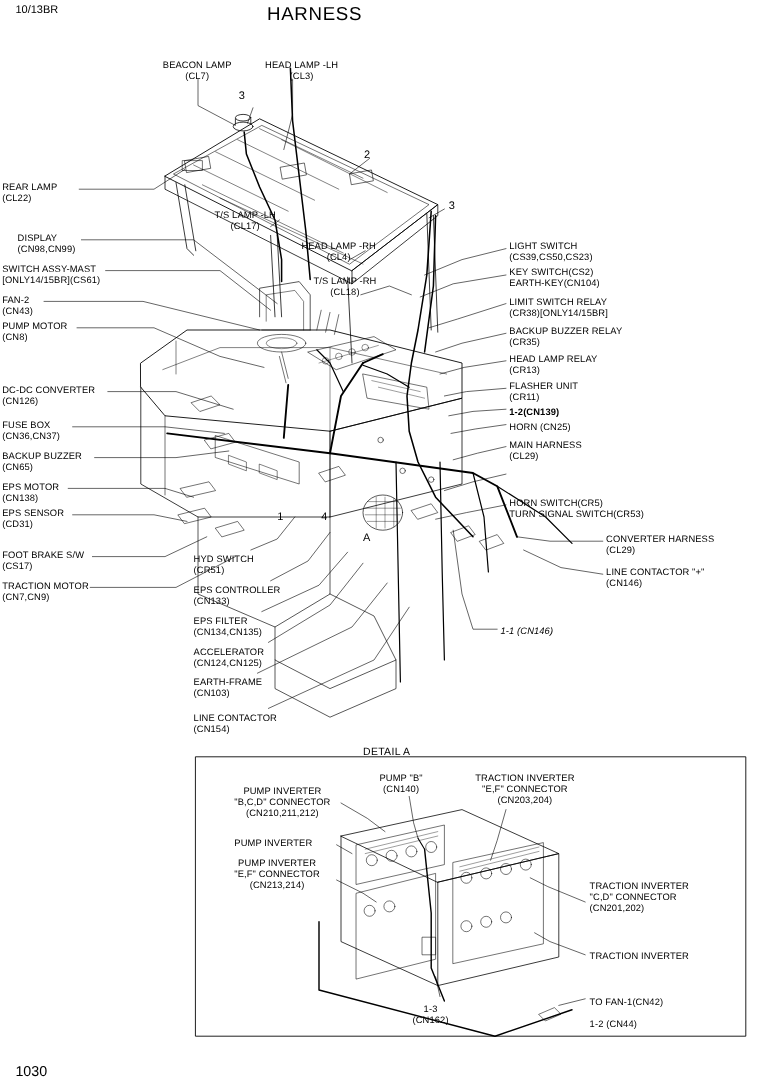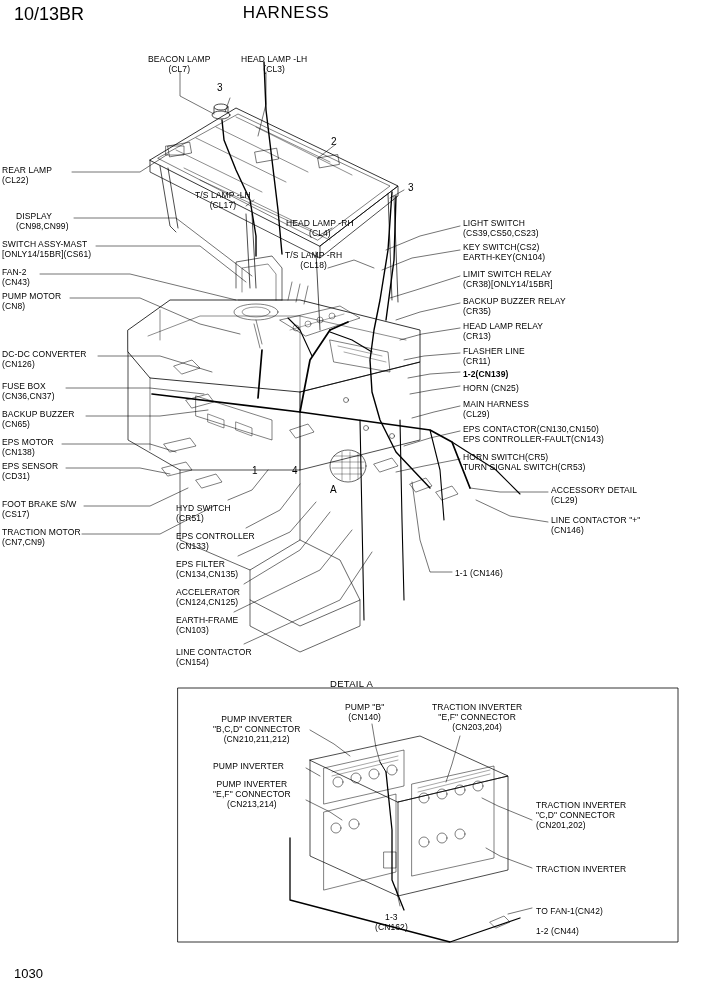--- a/index.html
+++ b/index.html
@@ -25,21 +25,21 @@
     position: absolute;
     font-size: 8.5px;
     line-height: 10px;
     white-space: pre;
     letter-spacing: 0.1px;
   }
   .lbl.center { text-align: center; }
   #doc-code {
     position: absolute;
     left: 14px; top: 4px;
-    font-size: 18px;
+    font-size: 10px;
   }
   #page-title {
     position: absolute;
     left: 0; top: 3px;
     width: 572px;
     text-align: center;
     font-size: 17px;
     letter-spacing: 0.6px;
   }
   #page-number {
@@ -323,50 +323,48 @@
 (CS17)</div>
   <div class="lbl" style="left:2px; top:527px;">TRACTION MOTOR
 (CN7,CN9)</div>
 
   <div class="lbl center" style="left:148px; top:54px;">BEACON LAMP
 (CL7)</div>
   <div class="lbl center" style="left:241px; top:54px;">HEAD LAMP -LH
 (CL3)</div>
   <div class="lbl center" style="left:195px; top:190px;">T/S LAMP -LH
 (CL17)</div>
-  <div class="lbl center" style="left:274px; top:218px;margin-left:12px;">HEAD LAMP -RH
+  <div class="lbl center" style="left:274px; top:218px;">HEAD LAMP -RH
 (CL4)</div>
   <div class="lbl center" style="left:285px; top:250px;">T/S LAMP -RH
 (CL18)</div>
 
   <div class="lbl" style="left:463px; top:218px;">LIGHT SWITCH
 (CS39,CS50,CS23)</div>
   <div class="lbl" style="left:463px; top:242px;">KEY SWITCH(CS2)
 EARTH-KEY(CN104)</div>
   <div class="lbl" style="left:463px; top:269px;">LIMIT SWITCH RELAY
 (CR38)[ONLY14/15BR]</div>
   <div class="lbl" style="left:463px; top:296px;">BACKUP BUZZER RELAY
 (CR35)</div>
   <div class="lbl" style="left:463px; top:321px;">HEAD LAMP RELAY
 (CR13)</div>
-  <div class="lbl" style="left:463px; top:346px;">FLASHER LINE
+  <div class="lbl" style="left:463px; top:346px;">FLASHER UNIT
 (CR11)</div>
   <div class="lbl" style="left:463px; top:369px; font-weight:bold;">1-2(CN139)</div>
   <div class="lbl" style="left:463px; top:383px;text-align:right;">HORN (CN25)</div>
   <div class="lbl" style="left:463px; top:399px;">MAIN HARNESS
 (CL29)</div>
-  <div class="lbl" style="left:463px; top:424px;">EPS CONTACTOR(CN130,CN150)
-EPS CONTROLLER-FAULT(CN143)</div>
   <div class="lbl" style="left:463px; top:452px;">HORN SWITCH(CR5)
 TURN SIGNAL SWITCH(CR53)</div>
-  <div class="lbl" style="left:551px; top:485px;">ACCESSORY DETAIL
+  <div class="lbl" style="left:551px; top:485px;">CONVERTER HARNESS
 (CL29)</div>
   <div class="lbl" style="left:551px; top:515px;">LINE CONTACTOR "+"
 (CN146)</div>
-  <div class="lbl" style="left:455px; top:568px;">1-1 (CN146)</div>
+  <div class="lbl" style="left:455px; top:568px;font-style:italic;">1-1 (CN146)</div>
 
   <div class="lbl" style="left:176px; top:503px;">HYD SWITCH
 (CR51)</div>
   <div class="lbl" style="left:176px; top:531px;">EPS CONTROLLER
 (CN133)</div>
   <div class="lbl" style="left:176px; top:559px;">EPS FILTER
 (CN134,CN135)</div>
   <div class="lbl" style="left:176px; top:587px;">ACCELERATOR
 (CN124,CN125)</div>
   <div class="lbl" style="left:176px; top:615px;">EARTH-FRAME

